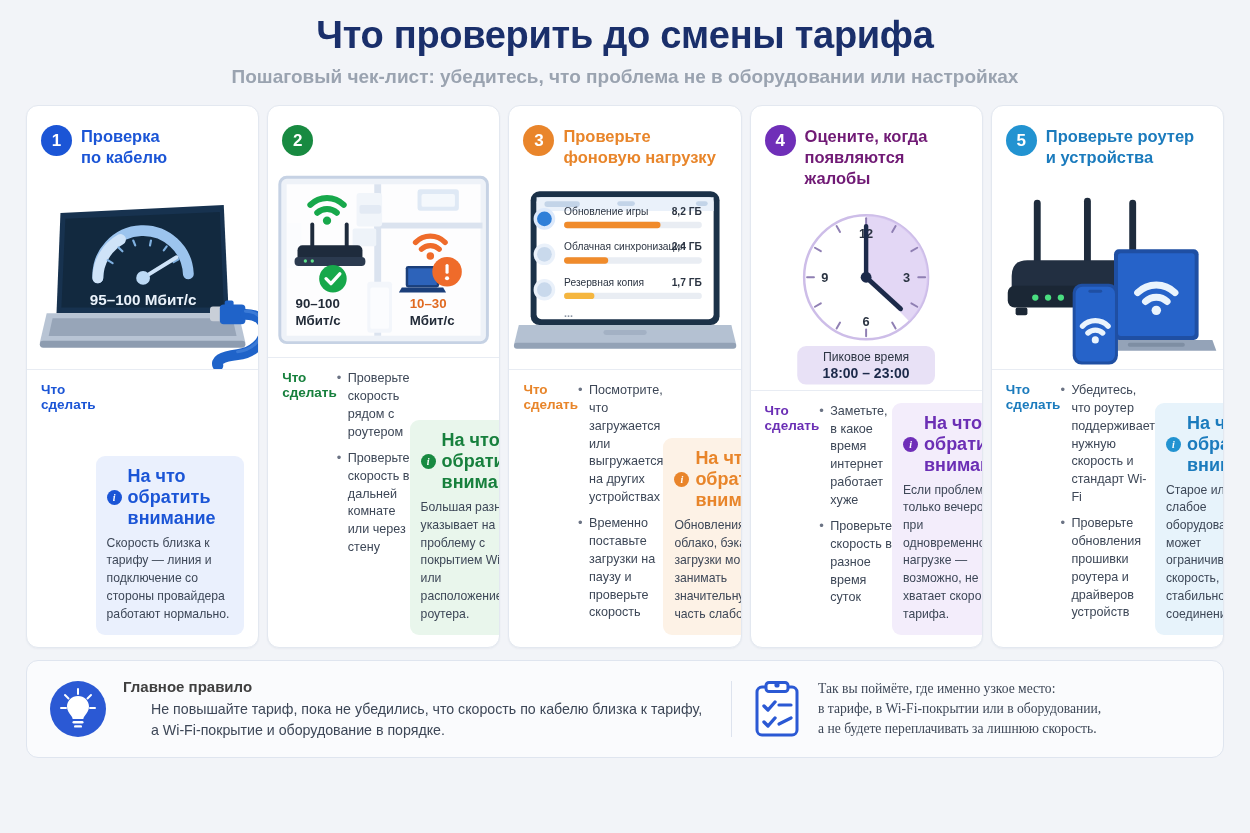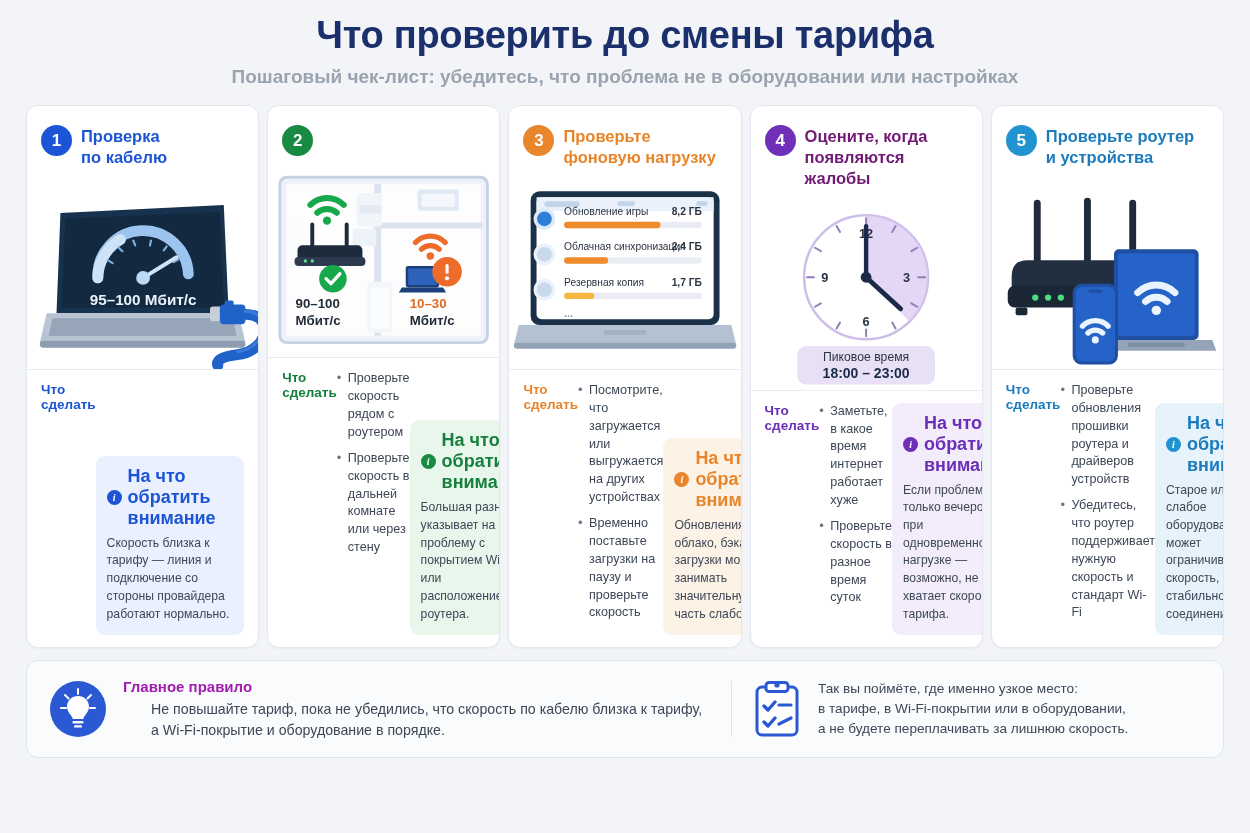--- a/index.html
+++ b/index.html
@@ -70,24 +70,24 @@
   .note-text { font-size: 12.2px; color: #3d4757; line-height: 1.45; }
 
   
   .footer {
     margin-top: 12px; background: #fafbfd; border: 1px solid #dfe5ef;
     border-radius: 12px; height: 98px; display: flex; align-items: center;
     padding: 0 22px;
   }
   .foot-left { display: flex; align-items: center; gap: 16px; flex: 0 0 auto; width: 682px; }
   .foot-bulb { width: 58px; height: 58px; flex: 0 0 58px; }
-  .foot-rule-title { font-size: 15px; font-weight: 700; color: #a21caf; margin-bottom: 4px; }
+  .foot-rule-title { font-size: 15px; font-weight: 700; color: #404040; margin-bottom: 4px; }
   .foot-rule-text { font-size: 14.2px; color: #3d4757; line-height: 1.46; margin-left: 28px; }
   .foot-sep { width: 1px; align-self: stretch; background: #dde3ee; margin: 20px 20px 20px 0; }
-  .foot-right { display: flex; align-items: center; gap: 16px; }
+  .foot-right { display: flex; align-items: center; gap: 16px; font-family: Liberation Serif, serif; }
   .foot-clip { width: 50px; height: 58px; flex: 0 0 50px; }
   .foot-right-text { font-size: 13.6px; color: #3d4757; line-height: 1.5; }
 </style>
 </head>
 <body>
 
 <div class="page">
 
   <div class="hdr">
     <div class="hdr-title">Что проверить до смены тарифа</div>
@@ -381,22 +381,22 @@
         <path d="M5.5 18 A11 11 0 0 1 20.5 18" fill="none" stroke="#eaf4fd" stroke-width="5.5" stroke-linecap="round"></path>
         <circle cx="13" cy="25" r="3.6" fill="#eaf4fd"></circle>
       </g>
     </g>
   </svg>
         </div>
     <div class="card-divider"></div>
     <div class="card-body">
       <div class="todo-label" style="color:#1b7bbd">Что сделать</div>
       <ul class="todo-list">
+            <li>Убедитесь, что роутер поддерживает нужную скорость и стандарт Wi-Fi</li>
             <li>Проверьте обновления прошивки роутера и драйверов устройств</li>
-            <li>Убедитесь, что роутер поддерживает нужную скорость и стандарт Wi-Fi</li>
           </ul>
       <div class="note-wrap">
         <div class="note-inner" style="background:#e7f3fb">
           <div class="note-head">
             <span class="note-ico" style="background:#2293d1">i</span>
             <span class="note-title" style="color:#1b7bbd">На что обратить внимание</span>
           </div>
           <div class="note-text">Старое или слабое оборудование может ограничивать и скорость, и стабильность соединения.</div>
         </div>
       </div>

